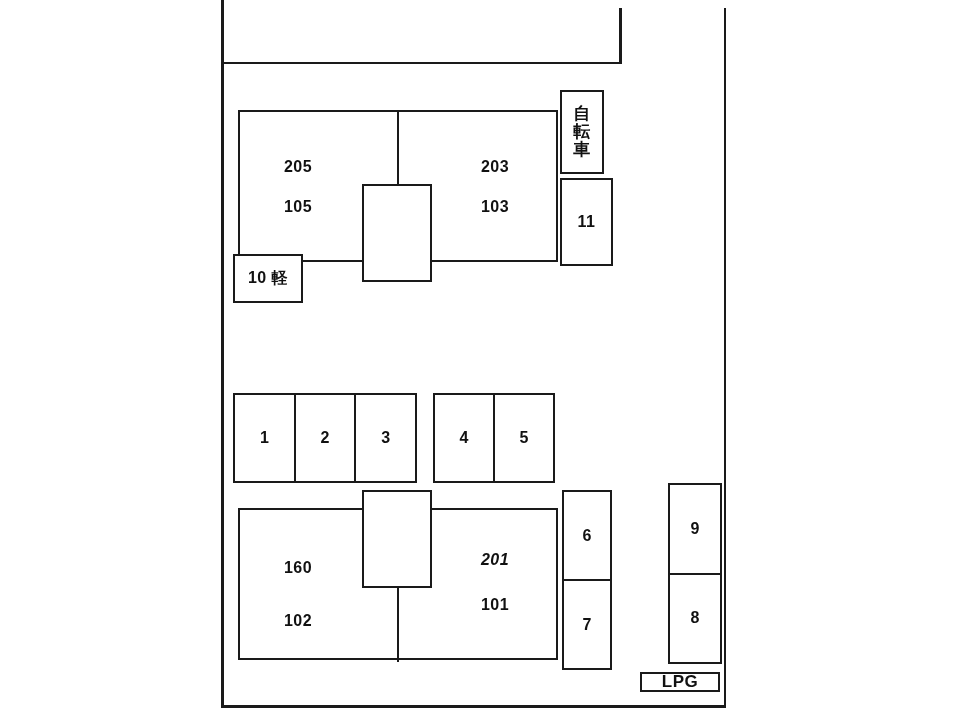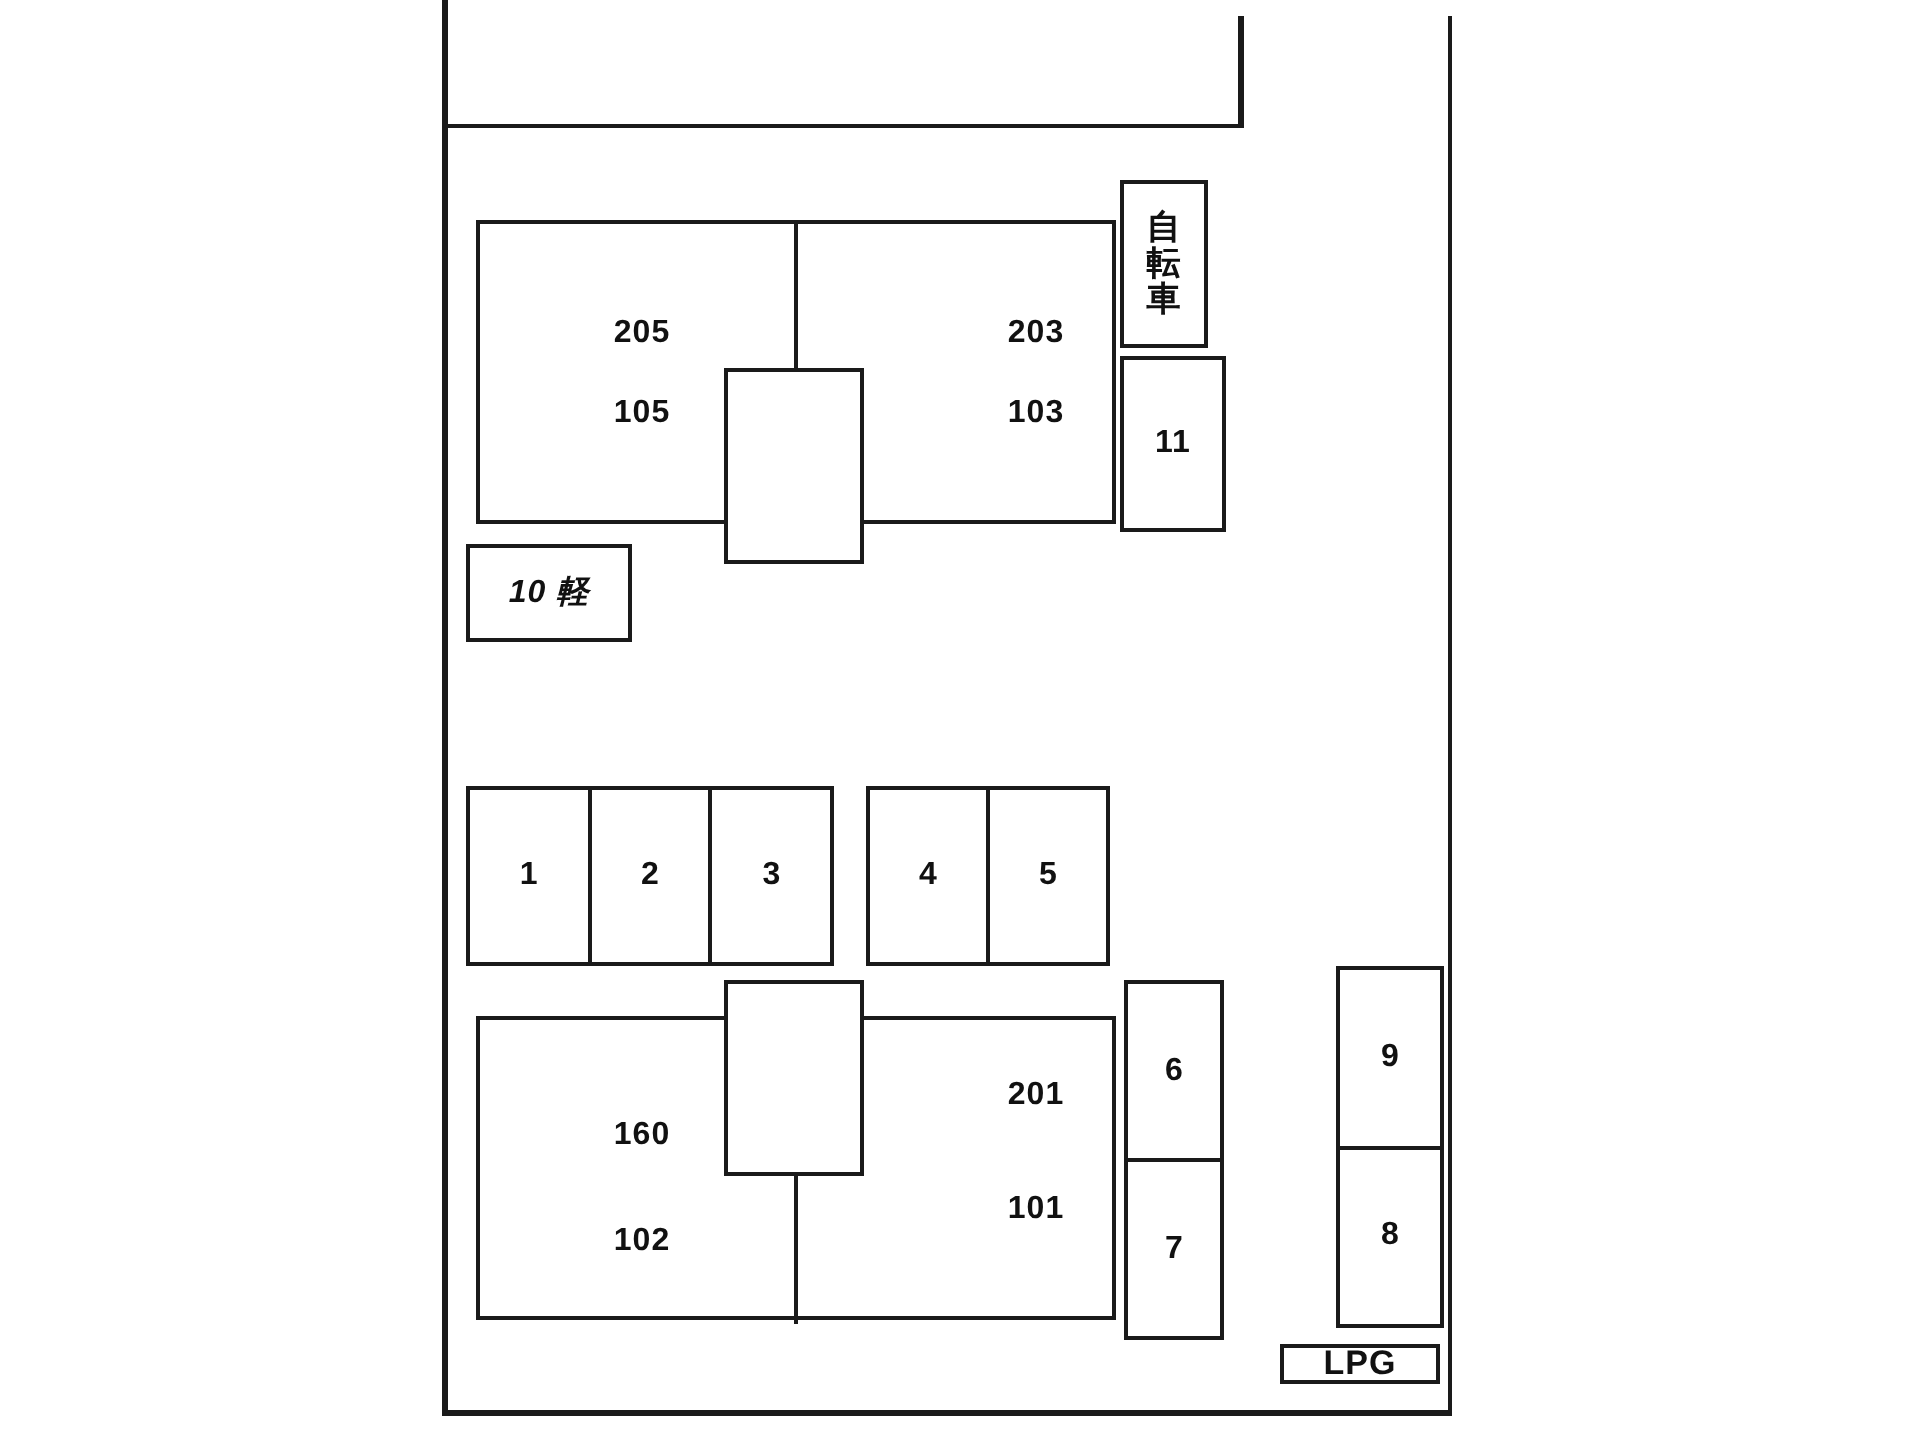--- a/index.html
+++ b/index.html
@@ -78,21 +78,21 @@
   .stair {
     position: absolute;
     box-sizing: border-box;
     border: 2px solid #1a1a1a;
     background: #ffffff;
   }
   .stair-top    { left: 362px; top: 184px; width: 70px; height: 98px; }
   .stair-bottom { left: 362px; top: 490px; width: 70px; height: 98px; }
 
   
-  .room { font-size: 16px; padding-left: 23px; }
+  .room { font-size: 16px; }
   .stall-group {
     position: absolute;
     box-sizing: border-box;
     border: 2px solid #1a1a1a;
     background: #ffffff;
     display: flex;
   }
   .stall-group > .cell {
     flex: 1 1 0;
     display: flex;
@@ -131,21 +131,21 @@
   .bike-box {
     left: 560px; top: 90px; width: 44px; height: 84px;
     flex-direction: column;
     font-size: 17px;
     line-height: 1.05;
     padding: 2px 0;
   }
   .bike-box span { display: block; }
 
   .box-11   { left: 560px; top: 178px; width: 53px; height: 88px; font-size: 16px; }
-  .box-10k  { left: 233px; top: 272px; width: 83px; height: 49px; font-size: 16px; font-style: italic; }
+  .box-10k  { left: 233px; top: 254px; width: 70px; height: 49px; font-size: 16px; }
   .box-lpg  { left: 640px; top: 672px; width: 80px; height: 20px; font-size: 17px; }
 </style>
 </head>
 <body>
 
 <div id="plan">
 
   <div class="line vline boundary-left"></div>
   <div class="line vline boundary-right"></div>
   <div class="line hline boundary-bottom"></div>
@@ -181,21 +181,21 @@
     <div class="cell">4</div>
     <div class="cell">5</div>
   </div>
 
   <div class="bldg bldg-bottom"></div>
   <div class="line vline wall-bottom-low"></div>
   <div class="stair stair-bottom"></div>
 
   <div class="label room" style="left:238px; top:559px; width:120px;">160</div>
   <div class="label room" style="left:238px; top:596px; width:120px;margin-top:16px;">102</div>
-  <div class="label room" style="left:435px; top:539px; width:120px;">201</div>
+  <div class="label room" style="left:435px; top:551px; width:120px;font-style:italic;">201</div>
   <div class="label room" style="left:435px; top:596px; width:120px;">101</div>
 
   <div class="stall-col" style="left:562px; top:490px; width:50px; height:180px;">
     <div class="cell">6</div>
     <div class="cell">7</div>
   </div>
 
   <div class="stall-col" style="left:668px; top:483px; width:54px; height:181px;">
     <div class="cell">9</div>
     <div class="cell">8</div>

